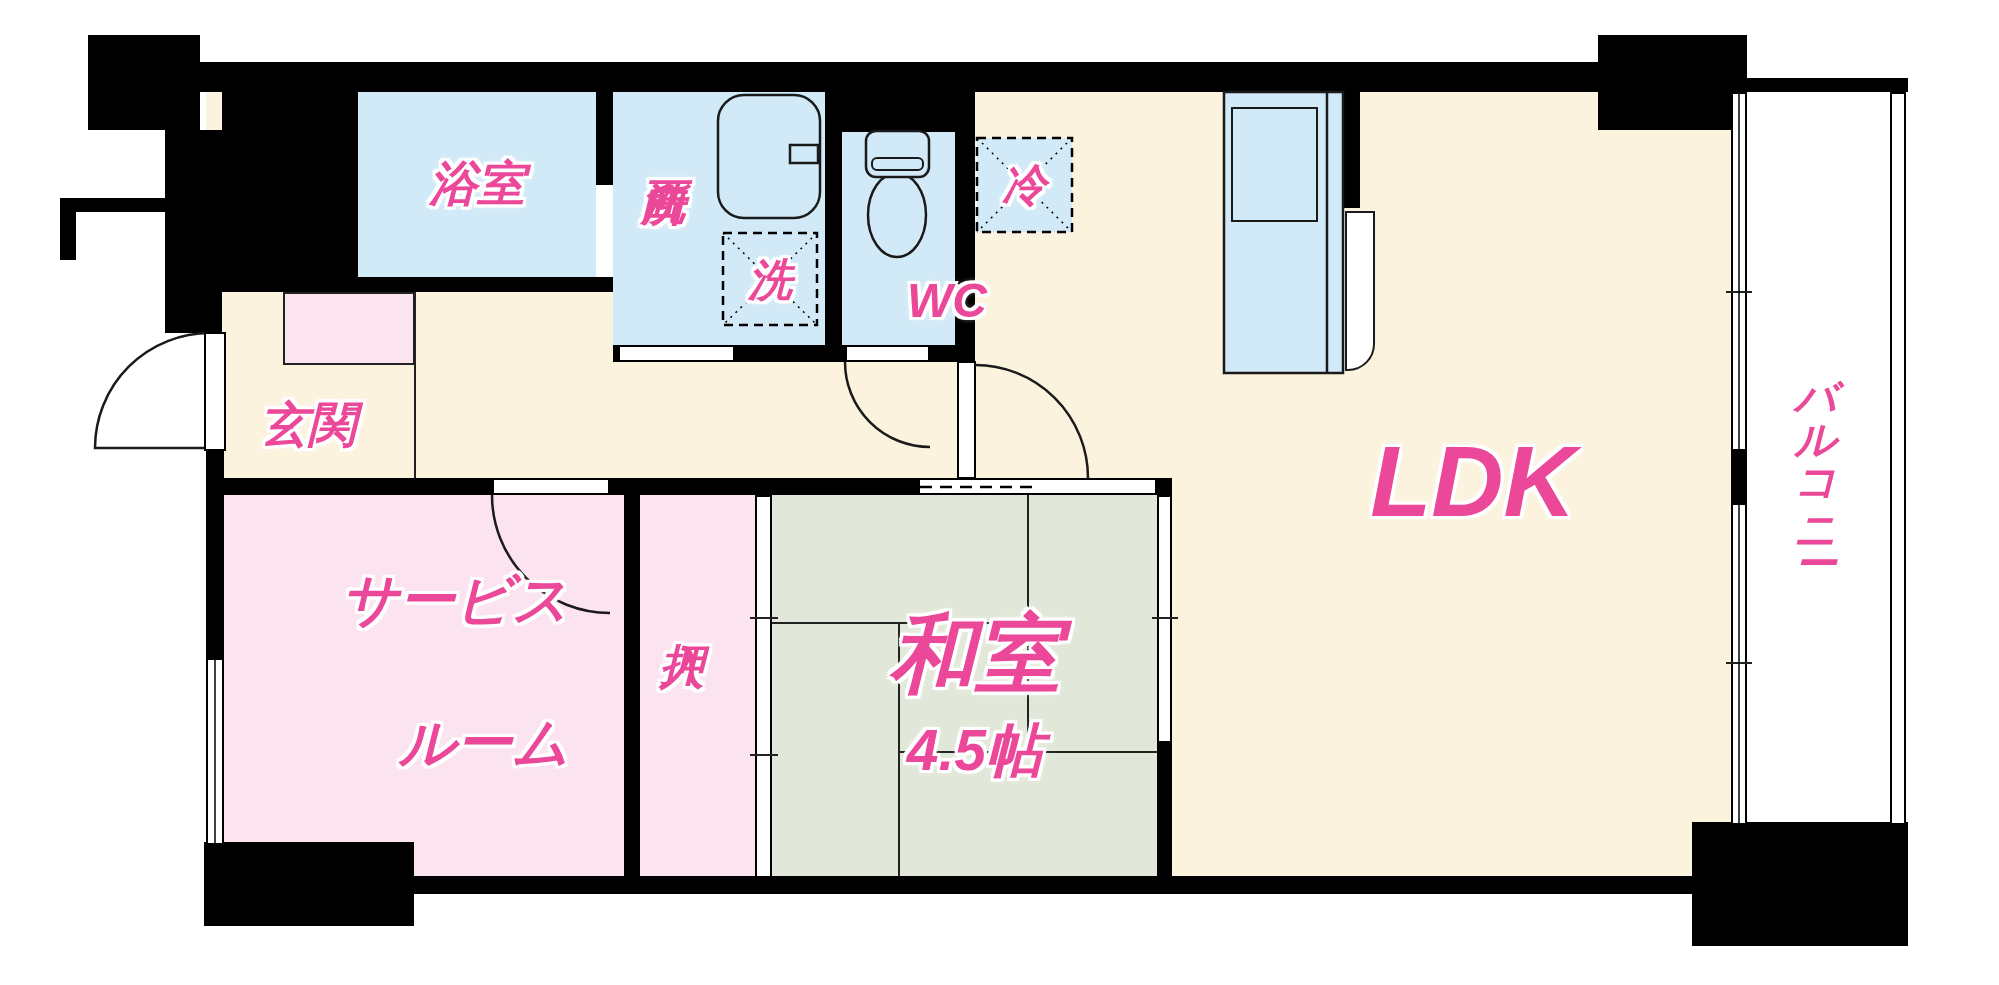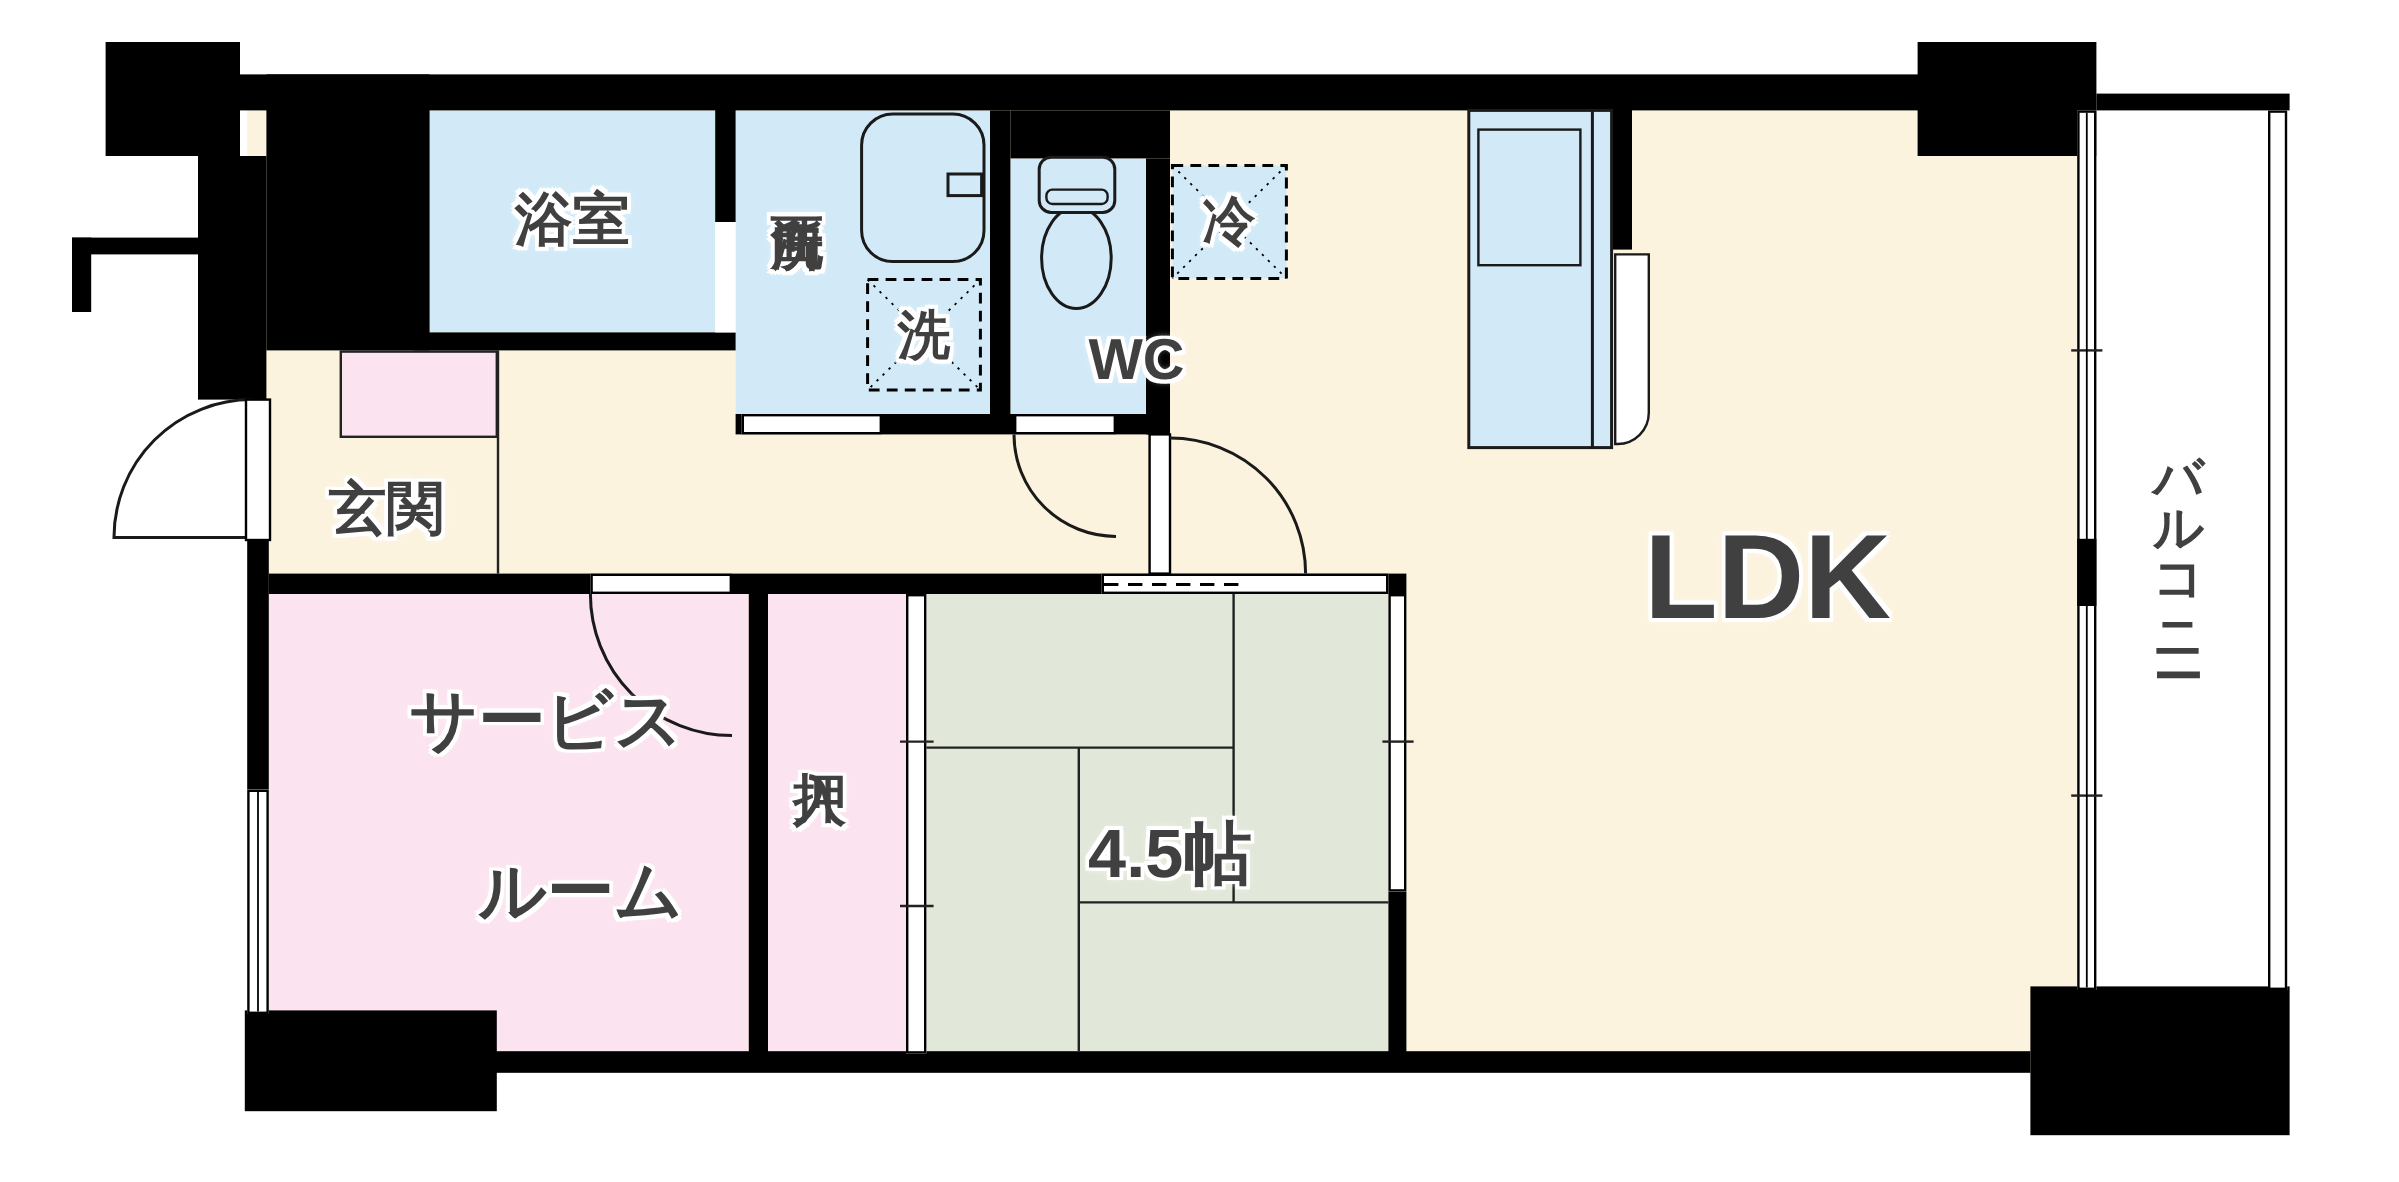--- a/index.html
+++ b/index.html
@@ -2,23 +2,23 @@
 <html><head>
 <meta charset="utf-8">
 <style>
   html,body{margin:0;padding:0;background:#fff;}
   #plan{position:relative;width:1999px;height:985px;background:#fff;overflow:hidden;
         font-family:"Liberation Sans","DejaVu Sans",sans-serif;}
   .w{position:absolute;background:#000;}
   .gap{position:absolute;background:#fff;border:2px solid #000;box-sizing:border-box;}
   .gap0{position:absolute;background:#fff;}
   .fill{position:absolute;}
-  .lbl{position:absolute;color:#404040;font-weight:bold;white-space:pre;line-height:1.08;
+  .lbl{position:absolute;color:#ec4899;font-weight:bold;white-space:pre;line-height:1.08;
        text-shadow:3px 0 0 #fff,-3px 0 0 #fff,0 3px 0 #fff,0 -3px 0 #fff,
-                   3px 3px 0 #fff,-3px -3px 0 #fff,3px -3px 0 #fff,-3px 3px 0 #fff,0 0 7px #fff;}
+                   3px 3px 0 #fff,-3px -3px 0 #fff,3px -3px 0 #fff,-3px 3px 0 #fff,0 0 7px #fff;font-style:italic;}
   .center{transform:translate(-50%,-50%);}
   .vert{writing-mode:vertical-rl;}
   svg{position:absolute;left:0;top:0;}
 </style>
 </head>
 <body>
 
 <div id="plan">
 
   <div class="fill" style="left:206px;top:62px;width:1541px;height:832px;background:#fcf3df;"></div>
@@ -135,26 +135,26 @@
     </g>
 
     <line x1="415" y1="292" x2="415" y2="478" stroke="#222" stroke-width="2"></line>
   </svg>
 
   <div class="lbl center" style="left:477px;top:184px;font-size:48px;">浴室</div>
   <div class="lbl vert" style="left:640px;top:146px;font-size:44px;">洗面所</div>
   <div class="lbl center" style="left:770px;top:280px;font-size:44px;">洗</div>
   <div class="lbl center" style="left:947px;top:301px;font-size:48px;">WC</div>
   <div class="lbl center" style="left:1024px;top:185px;font-size:44px;">冷</div>
-  <div class="lbl center" style="left:322px;top:425px;font-size:48px;">玄関</div>
+  <div class="lbl center" style="left:308px;top:425px;font-size:48px;">玄関</div>
   <div class="lbl center" style="left:424px;top:671px;font-size:56px;text-align:right;line-height:1.28;">
     <span>サービス</span><br>
     <span>ルーム</span>
   </div>
   <div class="lbl vert" style="left:659px;top:608px;font-size:44px;">押入</div>
   <div class="lbl center" style="left:966px;top:694px;text-align:center;line-height:1.1;">
-    <br>
+    <span style="font-size:86px;">和室</span><br>
     <span style="font-size:57px;">4.5帖</span>
   </div>
   <div class="lbl center" style="left:1473px;top:481px;font-size:100px;font-weight:600;">LDK</div>
   <div class="lbl vert" style="left:1793px;top:350px;font-size:42px;">バルコニー</div>
 
 </div>
 
 </body></html>

